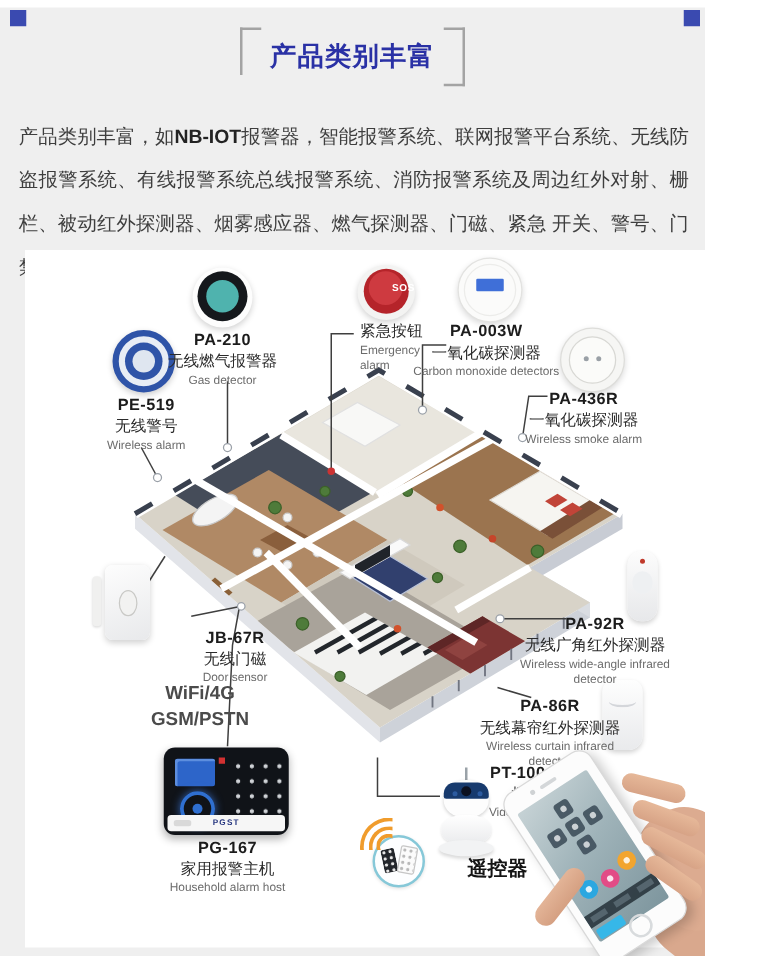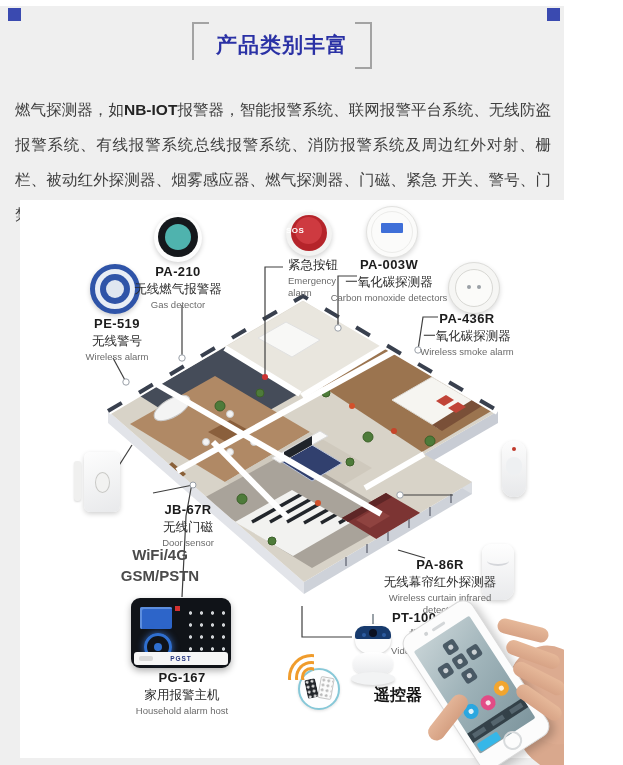--- a/index.html
+++ b/index.html
@@ -54,21 +54,21 @@
   .d-pe519{left:70px;top:64px;width:40px;height:40px;border-radius:50%;background:#e8edf5;
            border:5px solid #2f54a8;box-shadow:0 2px 5px rgba(0,0,0,.2);}
   .d-pe519 i{position:absolute;left:5px;top:5px;width:30px;height:30px;border-radius:50%;background:#2f54a8;}
   .d-pe519 i::after{content:"";position:absolute;left:6px;top:6px;width:18px;height:18px;border-radius:50%;
            background:#dfe6f0;}
   .d-sos{left:266px;top:12px;width:46px;height:44px;border-radius:50%;background:#f3f3f2;
            box-shadow:0 2px 5px rgba(0,0,0,.18);}
   .d-sos i{position:absolute;left:5px;top:3px;width:36px;height:36px;border-radius:50%;background:var(--sos,#b5242a);}
   .d-sos i::after{content:"";position:absolute;left:4px;top:2px;width:27px;height:27px;border-radius:50%;
            background:#ce3a40;}
-  .d-sos .sos-t{position:absolute;left:0;right:0;top:14px;text-align:left;color:#fff;
+  .d-sos .sos-t{position:absolute;left:0;right:0;top:14px;text-align:right;color:#fff;
            font-size:8px;font-weight:bold;letter-spacing:.5px;z-index:2;}
   .d-pa003w{left:346px;top:6px;width:50px;height:50px;border-radius:50%;background:#fbfbfa;
            border:1px solid #e2e2e0;box-shadow:0 2px 5px rgba(0,0,0,.15);}
   .d-pa003w::before{content:"";position:absolute;left:4px;top:4px;width:40px;height:40px;border-radius:50%;
            border:1px solid #ececea;}
   .d-pa003w i{position:absolute;left:14px;top:16px;width:22px;height:10px;background:#3f6fd8;border-radius:1px;}
   .d-pa436r{left:428px;top:62px;width:50px;height:50px;border-radius:50%;background:#f6f6f4;
            border:1px solid #ddddda;box-shadow:0 2px 5px rgba(0,0,0,.15);}
   .d-pa436r::before{content:"";position:absolute;left:6px;top:6px;width:36px;height:36px;border-radius:50%;
            border:1px solid #d8d8d4;background:#fbfbf9;}
@@ -165,21 +165,21 @@
   <div class="topstrip"></div>
   <div class="corner-sq sq-l"></div>
   <div class="corner-sq sq-r"></div>
 
   <div class="title-wrap">
     <div class="title-box">
       <span class="title-text">产品类别丰富</span>
     </div>
   </div>
 
-  <p class="intro"><span>燃气探测器，如</span><b>NB-IOT</b><span>报警器，智能报警系统、联网报警平台系统、无线防盗报警系统、有线报警系统总线报警系统、消防报警系统及周边红外对射、栅栏、被动红外探测器、烟雾感应器、燃气探测器、门磁、紧急 开关、警号、门禁、楼宇对讲等多项产品。</span></p>
+  <p class="intro"><span>产品类别丰富，如</span><b>NB-IOT</b><span>报警器，智能报警系统、联网报警平台系统、无线防盗报警系统、有线报警系统总线报警系统、消防报警系统及周边红外对射、栅栏、被动红外探测器、烟雾感应器、燃气探测器、门磁、紧急 开关、警号、门禁、楼宇对讲等多项产品。</span></p>
 
   <div class="panel">
 
     <svg class="house" width="583" height="558" viewBox="0 0 583 558">
       <defs>
         <clipPath id="floorclip">
           <polygon points="283,96 478,211 404,254 452,282 284,382 88,211"></polygon>
         </clipPath>
         <clipPath id="rugclip">
           <polygon points="215,322 272,290 330,323 273,356"></polygon>
@@ -359,20 +359,25 @@
     </div>
     <div class="plabel lab-pa003w">
       <span class="m">PA-003W</span>
       <span class="cn">一氧化碳探测器</span>
       <span class="en">Carbon monoxide detectors</span>
     </div>
     <div class="plabel lab-pa436r">
       <span class="m">PA-436R</span>
       <span class="cn">一氧化碳探测器</span>
       <span class="en">Wireless smoke alarm</span>
+    </div>
+    <div class="plabel lab-pa92r">
+      <span class="m">PA-92R</span>
+      <span class="cn">无线广角红外探测器</span>
+      <span class="en">Wireless wide-angle infrared detector</span>
     </div>
     <div class="plabel lab-pa86r">
       <span class="m">PA-86R</span>
       <span class="cn">无线幕帘红外探测器</span>
       <span class="en">Wireless curtain infrared detector</span>
     </div>
     <div class="plabel lab-pt100">
       <span class="m">PT-100-005</span>
       <span class="cn">摄像头</span>
       <span class="en">Video alarm input</span>

